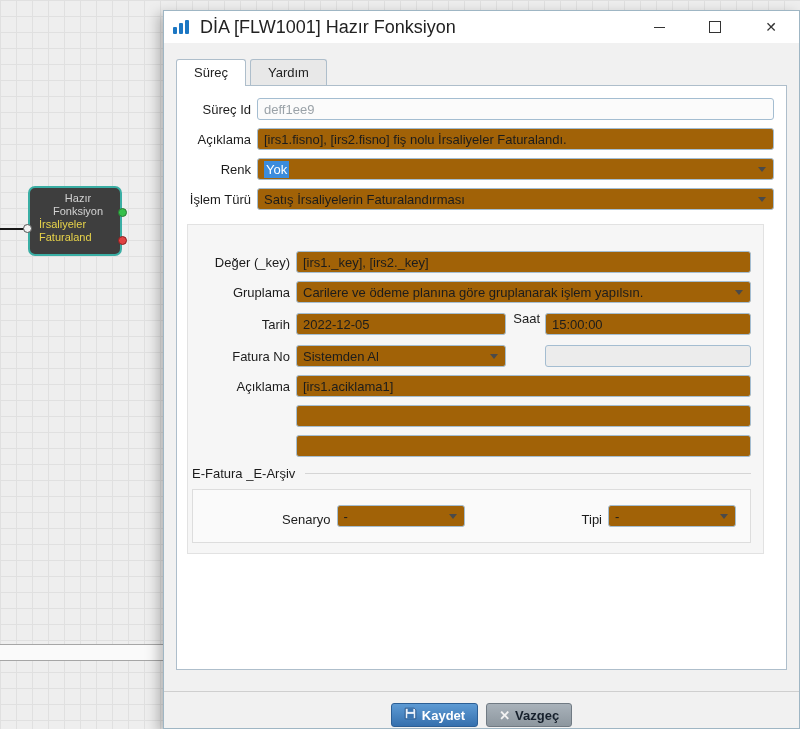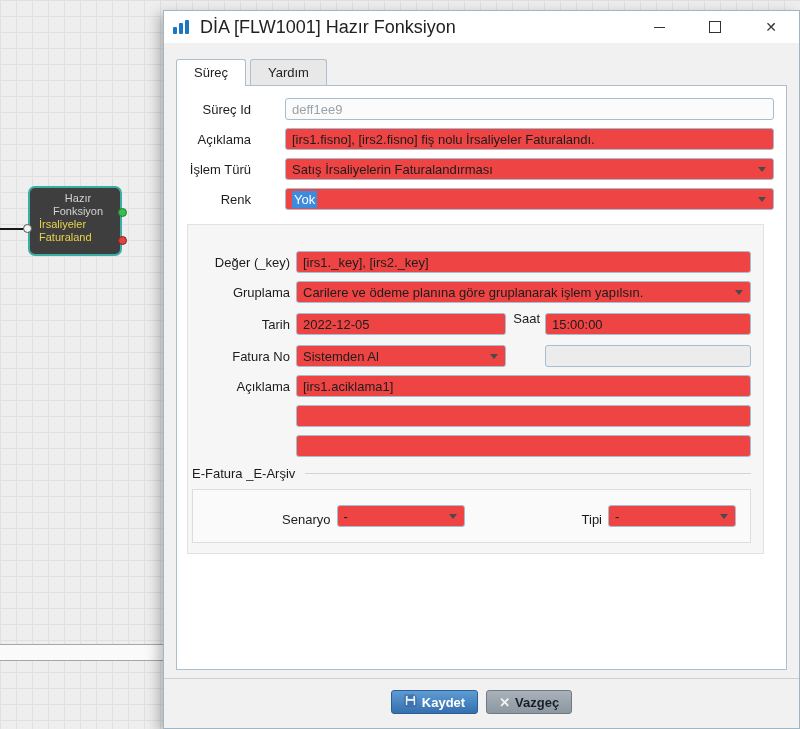--- a/index.html
+++ b/index.html
@@ -37,23 +37,23 @@
   .max-glyph{width:10px;height:10px;border:1px solid #333;display:block;}
 
   .tabs{display:flex;align-items:flex-end;margin:16px 12px 0;height:26px;position:relative;z-index:3;}
   .tab{border:1px solid #aebecb;border-bottom:none;border-radius:3px 3px 0 0;background:#e8e8e8;
     padding:5px 17px;font-size:13px;margin-right:4px;color:#222;white-space:nowrap;}
   .tab.active{background:#fff;margin-bottom:-1px;padding-bottom:6px;}
 
   .panel{position:relative;margin:0 12px;background:#fff;border:1px solid #aebecb;
     height:585px;padding-top:12px;box-sizing:border-box;z-index:2;}
 
-  .row{display:flex;align-items:center;margin:0 12px 8px 6px;gap:28px;}
+  .row{display:flex;align-items:center;margin:0 12px 8px 6px;}
   .lbl{width:68px;text-align:right;margin-right:6px;white-space:nowrap;flex:none;}
-  .inp{flex:1;height:22px;border:1px solid #a4bdd1;border-radius:3px;background:#ef4444;
+  .inp{flex:1;height:22px;border:1px solid #a4bdd1;border-radius:3px;background:#a16207;
     display:flex;align-items:center;padding:0 6px;position:relative;white-space:nowrap;
     overflow:hidden;box-sizing:border-box;min-width:0;}
   .inp.disabled{background:#fbfbfb;color:#9aa2a8;}
   .inp.gray{background:#ececec;}
   .select{padding-right:20px;}
   .arrow{position:absolute;right:7px;top:8px;width:0;height:0;border-left:4px solid transparent;
     border-right:4px solid transparent;border-top:5px solid #4a4a4a;}
   .sel-highlight{background:#3b8cdd;color:#fff;padding:1px 2px;}
 
   .groupbox{margin:14px 22px 0 10px;background:#f6f6f6;border:1px solid #e2e2e2;
@@ -64,21 +64,21 @@
   .midlbl{width:30px;text-align:right;margin:0 5px 11px 4px;flex:none;white-space:nowrap;}
   .gapL{margin-left:39px;}
   .sect{display:flex;align-items:center;margin:6px 12px 8px 4px;height:16px;}
   .sect-line{flex:1;height:1px;background:#d5d5d5;margin-left:10px;}
   .subpanel{margin:0 12px 0 4px;border:1px solid #dddddd;background:#fafafa;height:54px;
     display:flex;align-items:center;padding-right:14px;box-sizing:border-box;}
   .subcell{flex:1;display:flex;align-items:flex-end;justify-content:flex-end;min-width:0;}
   .subcell .inp{flex:none;width:128px;}
   .slbl{margin-right:6px;white-space:nowrap;}
 
-  .footer{position:absolute;left:0;right:0;bottom:0;height:50px;border-top:1px solid #cfcfcf;
+  .footer{position:absolute;left:0;right:0;bottom:0;height:37px;border-top:1px solid #cfcfcf;
     background:#f1f1f1;display:flex;align-items:flex-start;justify-content:center;gap:8px;
     padding-top:11px;box-sizing:border-box;}
   .btn{display:inline-flex;align-items:center;gap:5px;height:24px;padding:0 12px;border-radius:3px;
     font-family:inherit;font-size:13px;font-weight:bold;}
   .btn.primary{background:linear-gradient(#5e9bd4,#3570ae);border:1px solid #2c5f95;color:#fff;}
   .btn.secondary{background:linear-gradient(#a9b2ba,#8d979f);border:1px solid #707a83;color:#16202c;}
   .btn .x{color:#f2f2f2;font-weight:bold;font-size:13px;}
 </style>
 </head>
 <body>
@@ -132,31 +132,31 @@
     </div>
 
     <div class="row">
       <label class="lbl">Açıklama</label>
       <div class="inp">
         <span>[irs1.fisno], [irs2.fisno] fiş nolu İrsaliyeler Faturalandı.</span>
       </div>
     </div>
 
     <div class="row">
+      <label class="lbl">Renk</label>
+      <div class="inp select">
+        <span class="sel-highlight">Yok</span>
+        <span class="arrow"></span>
+      </div>
+    </div>
+
+    <div class="row">
       <label class="lbl">İşlem Türü</label>
       <div class="inp select">
         <span>Satış İrsaliyelerin Faturalandırması</span>
-        <span class="arrow"></span>
-      </div>
-    </div>
-
-    <div class="row">
-      <label class="lbl">Renk</label>
-      <div class="inp select">
-        <span class="sel-highlight">Yok</span>
         <span class="arrow"></span>
       </div>
     </div>
 
     <div class="groupbox">
 
       <div class="grow">
         <label class="glbl">Değer (_key)</label>
         <div class="inp">
           <span>[irs1._key], [irs2._key]</span>

